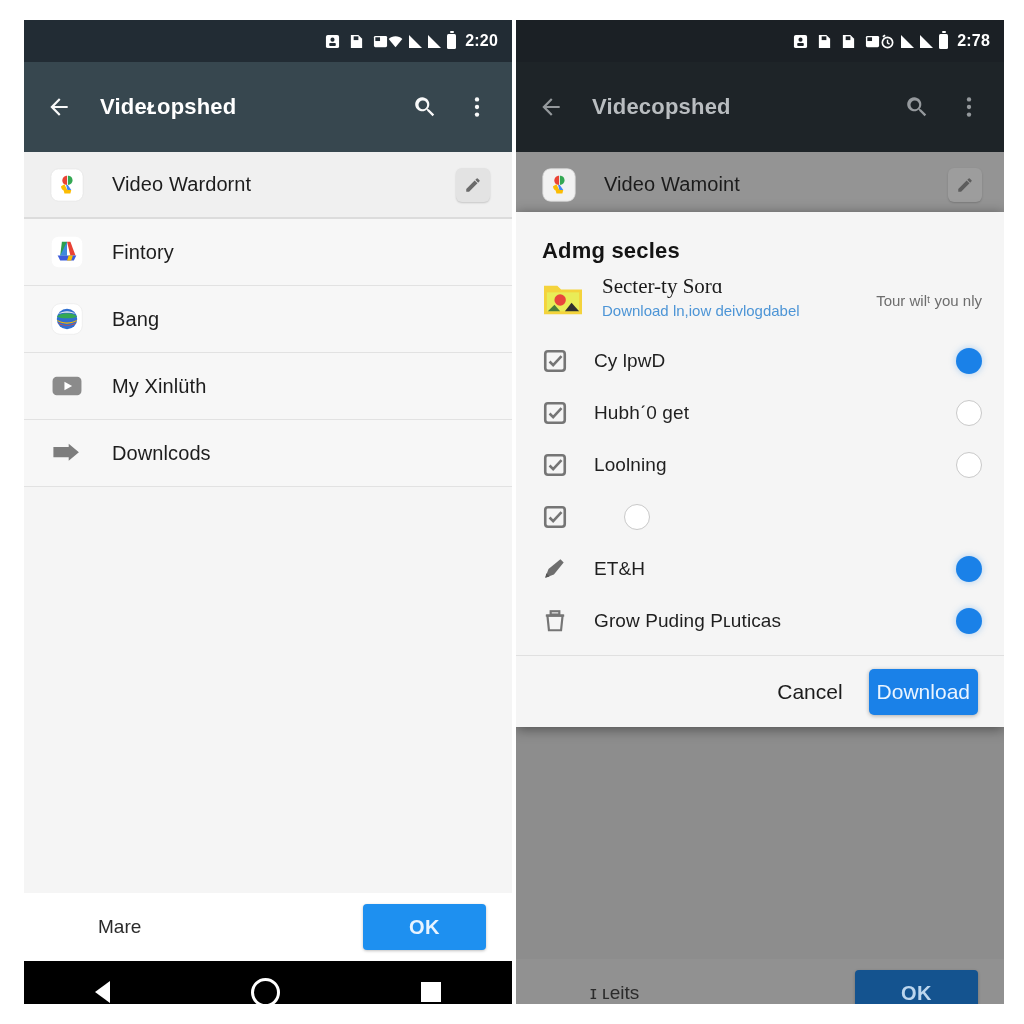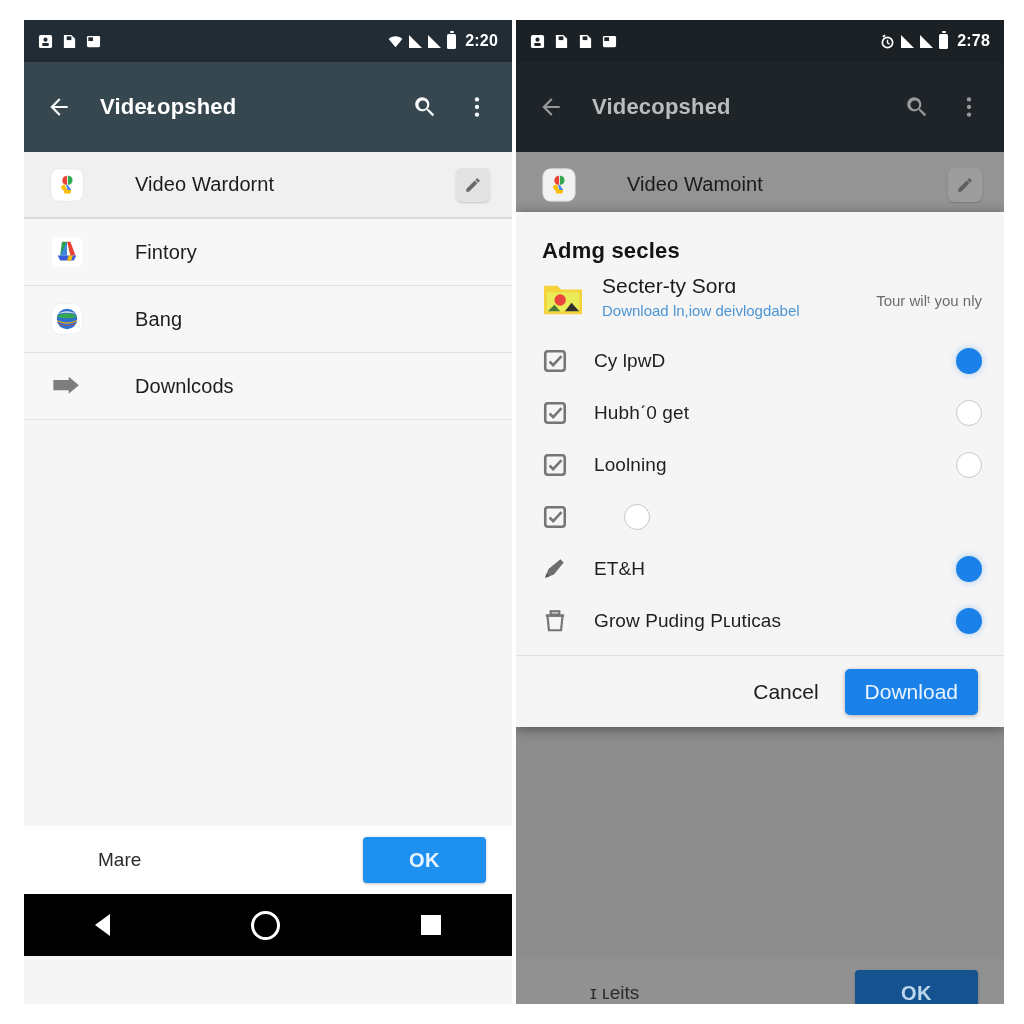--- a/index.html
+++ b/index.html
@@ -12,21 +12,21 @@
   .stage{position:relative;width:1024px;height:1024px;background:#ffffff;}
 
   
   .phone{position:absolute;top:20px;width:488px;height:984px;overflow:hidden;background:#f5f5f5;}
   .phone.left{left:24px;}
   .phone.right{left:516px;}
 
   
   .statusbar{
     height:42px;background:#222c34;color:#ffffff;
-    display:flex;align-items:center;justify-content:space-between;
+    display:flex;align-items:center;justify-content:flex-end;
     padding:0 14px;box-sizing:border-box;
   }
   .phone.right .statusbar{background:#1b2025;}
   .sb-left{display:flex;align-items:center;gap:9px;}
   .sb-right{display:flex;align-items:center;gap:6px;}
   .sb-ic{width:15px;height:15px;display:block;}
   .sb-time{font-size:16px;font-weight:600;letter-spacing:.2px;margin-left:3px;}
   .tri{width:0;height:0;border-left:13px solid #ffffff;border-top:13px solid transparent;display:block;}
   .batt{width:9px;height:15px;background:#ffffff;border-radius:1.5px;position:relative;}
   .batt:before{content:"";position:absolute;top:-3px;left:2.5px;width:4px;height:2.5px;background:#ffffff;border-radius:1px;}
@@ -40,21 +40,21 @@
   .appbar .title{font-size:22px;font-weight:600;margin-left:28px;flex:1;letter-spacing:.2px;}
   .phone.right .appbar .title{color:#b9bdc0;}
   .appbar .ab-ic{width:26px;height:26px;opacity:.97;}
   .phone.right .appbar .ab-ic{opacity:.72;}
   .appbar .ab-gap{width:26px;}
 
   
   .list{background:#f7f7f7;}
   .row{
     height:67px;display:flex;align-items:center;padding:4px 26px;box-sizing:border-box;
-    border-bottom:1px solid #e2e2e2;background:#f7f7f7;position:relative;gap:23px;
+    border-bottom:1px solid #e2e2e2;background:#f7f7f7;position:relative;
   }
   .row.first{background:#f0f0f0;border-bottom:2px solid #dcdcdc;}
   .row .ico{width:34px;height:34px;flex:0 0 34px;margin-right:28px;}
   .row .lbl{font-size:20px;color:#1d1d1d;letter-spacing:.1px;}
   .edit-btn{
     position:absolute;right:22px;top:50%;transform:translateY(-50%);
     width:34px;height:34px;border-radius:6px;background:#e3e3e3;
     box-shadow:0 1px 2px rgba(0,0,0,.18);display:flex;align-items:center;justify-content:center;
   }
   .filler{background:#f5f5f5;}
@@ -77,41 +77,41 @@
   .nav-home{width:23px;height:23px;border:3px solid #ffffff;border-radius:50%;}
   .nav-rec{width:20px;height:20px;background:#ffffff;}
   .dialog{
     position:absolute;left:0;top:192px;width:488px;background:#f5f5f5;
     box-shadow:0 2px 12px rgba(0,0,0,.45);
   }
   .dlg-title{font-size:22px;font-weight:700;color:#141414;padding:26px 26px 10px 26px;letter-spacing:.2px;}
   .dlg-head{display:flex;align-items:flex-start;padding:0 22px 14px 26px;}
   .dlg-head .thumb{width:42px;height:38px;flex:0 0 42px;margin-right:18px;margin-top:6px;}
   .dlg-head .txts{flex:1;}
-  .dlg-head .h1{font-size:21px;color:#1a1a1a;line-height:1.15;}
+  .dlg-head .h1{font-size:21px;color:#1a1a1a;line-height:1.15;font-family:Liberation Serif, serif;}
   .dlg-head .h2{font-size:15px;color:#4d95d6;margin-top:4px;}
   .dlg-head .note{font-size:15px;color:#6d6d6d;margin-top:18px;white-space:nowrap;}
 
   .dlg-rows{padding:2px 0 8px 0;}
   .drow{height:52px;display:flex;align-items:center;padding:0 22px 0 26px;box-sizing:border-box;}
   .drow .dico{width:26px;height:26px;flex:0 0 26px;margin-right:26px;}
   .drow .dlbl{font-size:19px;color:#1f1f1f;flex:1;letter-spacing:.1px;}
   .switch{width:52px;height:27px;border-radius:14px;background:#1a81e8;position:relative;box-shadow:0 0 6px rgba(26,129,232,.35);}
   .switch .knob{position:absolute;right:1px;top:1px;width:25px;height:25px;border-radius:50%;background:#ffffff;box-shadow:0 1px 3px rgba(0,0,0,.4);}
   .dotfill{width:26px;height:26px;border-radius:50%;background:#1a81e8;box-shadow:0 0 7px rgba(26,129,232,.35);}
   .dotempty{width:26px;height:26px;border-radius:50%;background:#ffffff;border:1.5px solid #c9c9c9;box-sizing:border-box;}
   .ctrl-wrap{width:56px;display:flex;justify-content:flex-end;align-items:center;}
 
   .dlg-actions{
     border-top:1px solid #e0e0e0;height:72px;display:flex;align-items:center;
     justify-content:flex-end;gap:20px;padding-right:26px;box-sizing:border-box;background:#f5f5f5;
   }
   .cancel{font-size:21px;color:#1c1c1c;background:none;border:none;font-family:inherit;}
   .download{
-    height:46px;padding:0 20px;background:#1a81e8;border-radius:5px;color:#eaf4ff;border:none;
+    height:46px;padding:0 8px;background:#1a81e8;border-radius:5px;color:#eaf4ff;border:none;
     font-size:21px;font-family:inherit;display:flex;align-items:center;box-shadow:0 1px 4px rgba(0,0,0,.3);
   }
 
   
   .phone.right .bottombar{background:#919191;}
   .phone.right .bottombar .more{color:#2b2b2b;}
   .phone.right .okbtn{background:#14538f;color:#bcd6ee;}
   .phone.right .filler{background:#8d8d8d;}
   .phone.right .list .row{background:#8a8a8a;border-bottom-color:#7b7b7b;}
   .phone.right .list .row.first{background:#949494;border-bottom-color:#767676;}
@@ -204,20 +204,27 @@
           <rect x="2" y="2" width="36" height="36" rx="10" fill="#fff" stroke="#ececec"></rect>
           <circle cx="20" cy="20" r="12" fill="#2f6fd0"></circle>
           <path d="M8 17c6-5 18-5 24 0-4 3-20 3-24 0z" fill="#34a853"></path>
           <path d="M8 21c6 4 18 4 24 0-3 6-21 6-24 0z" fill="#f4b400"></path>
           <path d="M9 24c7 4 15 4 22 0-4 5-18 5-22 0z" fill="#ea4335"></path>
           <path d="M10 14c5-4 15-4 20 0-5-2-15-2-20 0z" fill="#e8eaed"></path>
         </svg>
         <span class="lbl">Bang</span>
       </div>
 
+      <div class="row">
+        <svg class="ico" viewBox="0 0 40 40">
+          <rect x="3" y="9" width="34" height="22" rx="5" fill="#8b8b8b"></rect>
+          <path d="M17 15l9 5-9 5z" fill="#fff"></path>
+        </svg>
+        <span class="lbl">My Xinlüth</span>
+      </div>
 
       <div class="row">
         <svg class="ico" viewBox="0 0 40 40">
           <path d="M4 13h18v-4l12 10-12 10v-4H4z" fill="#7d7d7d"></path>
         </svg>
         <span class="lbl">Downlcods</span>
       </div>
 
       <div class="filler" style="height:406px"></div>
     </div>

